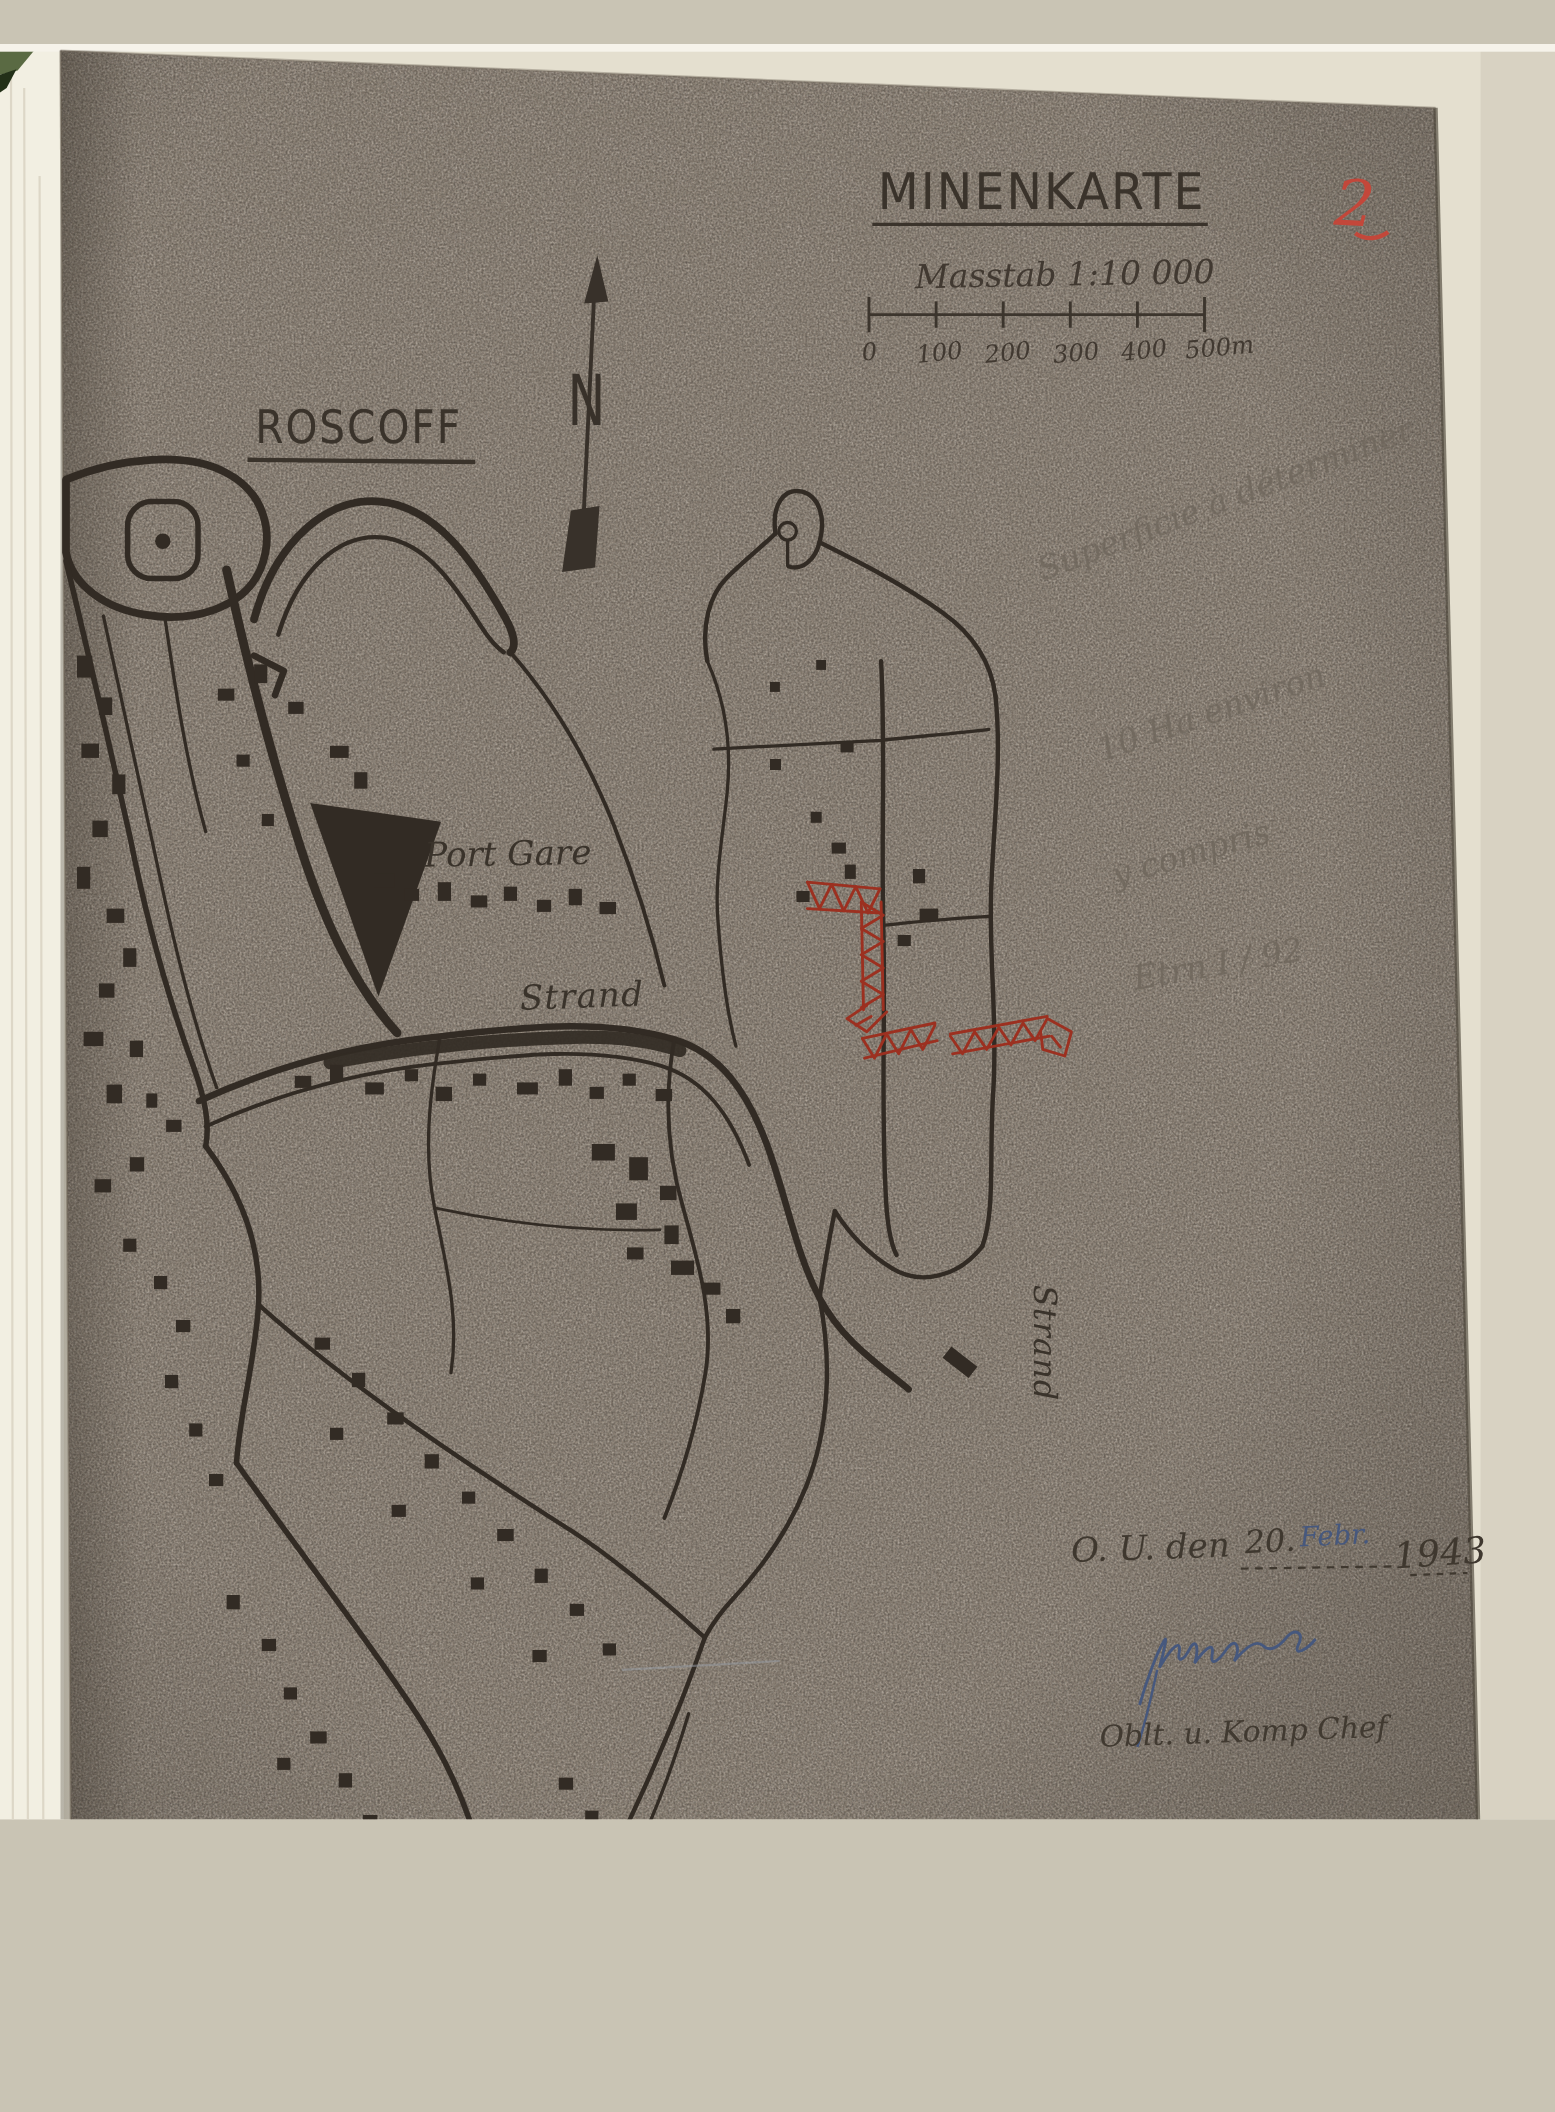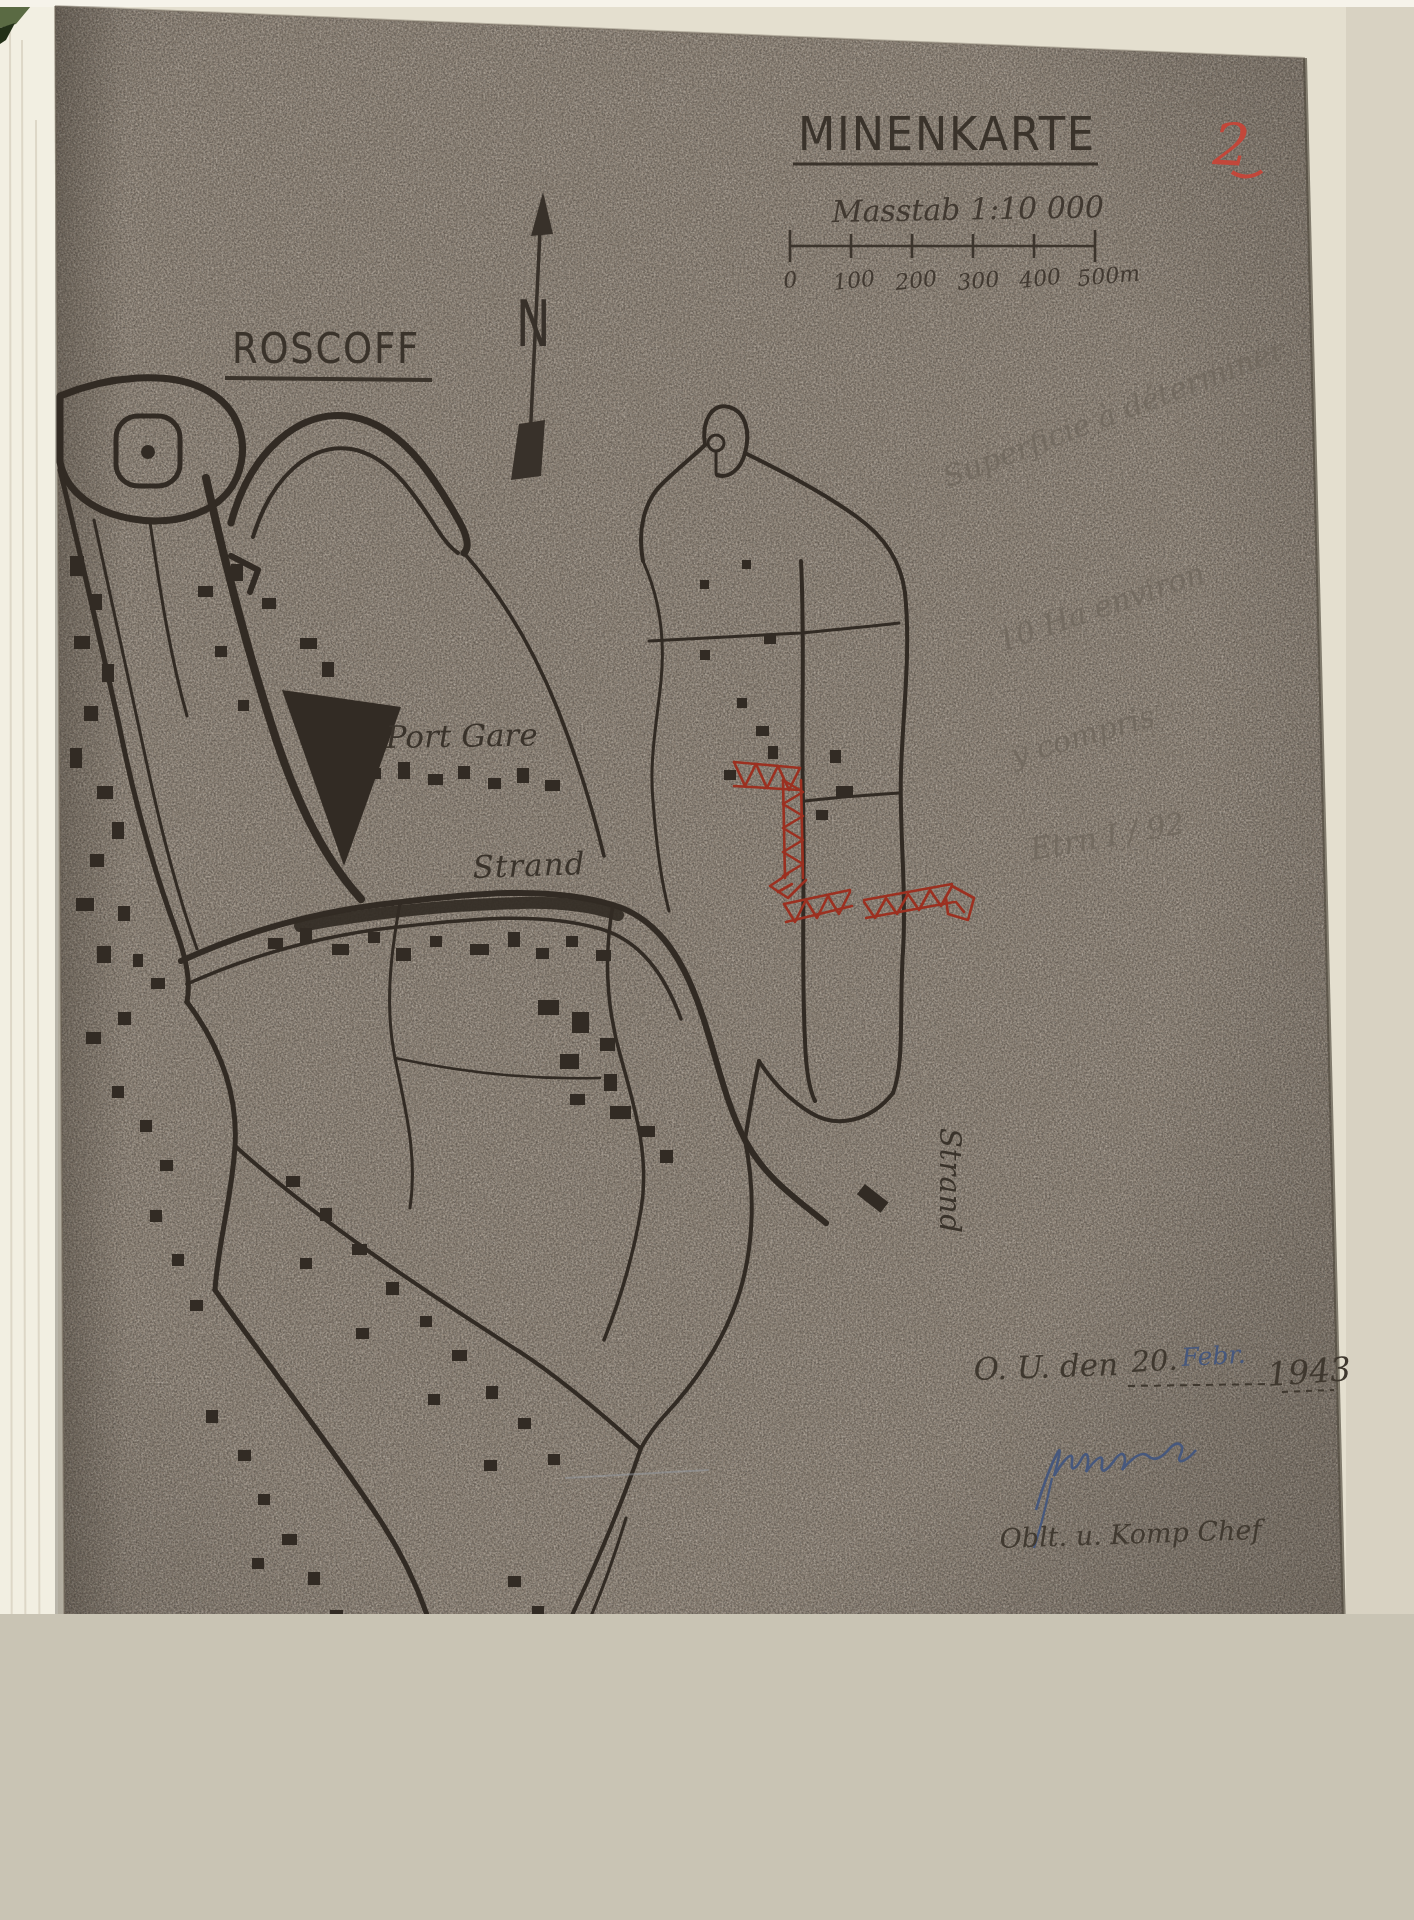--- a/index.html
+++ b/index.html
@@ -1,16 +1,16 @@
 <!DOCTYPE html>
 <html><head>
 <meta charset="utf-8">
 <style>
   html,body{margin:0;padding:0;background:#c9c4b4;}
-  #photo{position:relative;width:1414px;height:1614px;overflow:hidden;background:#e6e1d1;}
+  #photo{position:relative;width:1414px;height:1614px;overflow:hidden;background:#e6e1d1;margin-top:40px;}
   svg{position:absolute;left:0;top:0;}
   text{user-select:none;}
   .hand{font-family:"DejaVu Serif",serif;font-style:italic;}
   .print{font-family:"DejaVu Sans",sans-serif;}
 </style>
 </head>
 <body>
 
 <div id="photo">
 <svg width="1414" height="1920" viewBox="0 0 1414 1920">

